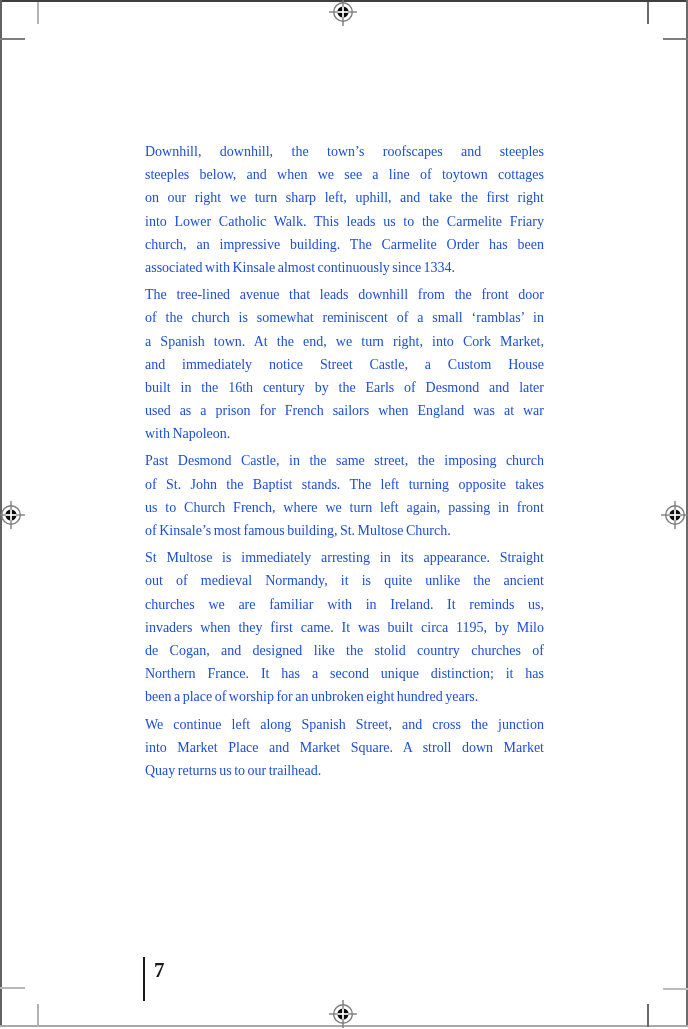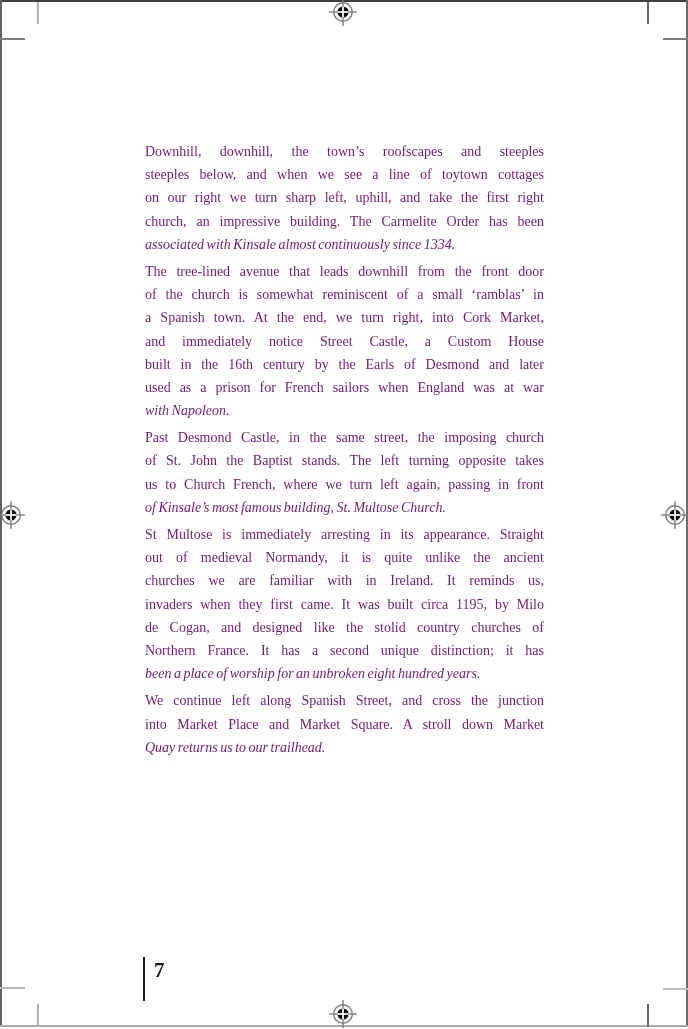--- a/index.html
+++ b/index.html
@@ -33,33 +33,33 @@
   .regmark { position: absolute; width: 30px; height: 30px; }
   .reg-top    { left: 328px; top: -3px; }
   .reg-left   { left: -4px;  top: 500px; }
   .reg-right  { left: 660px; top: 500px; }
   .reg-bottom { left: 328px; top: 999px; }
 
   
   .textblock {
     position: absolute;
     left: 145px; top: 140px; width: 399px;
-    color: #701a75;
+    color: #1d4ed8;
     font-size: 14px;
     line-height: 23.2px;
     word-spacing: -1px;
   }
   .para { margin: 0 0 4px 0; }
   .tl {
     text-align: justify;
     text-align-last: justify;
     height: 23.2px;
     overflow: hidden;
   }
-  .tl.last { text-align-last: left; font-style: italic; }
+  .tl.last { text-align-last: left; }
 
   
   .folio-bar {
     position: absolute;
     left: 143px; top: 957px;
     width: 2px; height: 44px;
     background: #1a1a1a;
   }
   .folio-number {
     position: absolute;
@@ -118,20 +118,21 @@
   <circle r="5.6" fill="#0d0d0d"></circle>
   <line x1="-5.6" y1="0" x2="5.6" y2="0" stroke="#ffffff" stroke-width="1.7"></line>
   <line x1="0" y1="-5.6" x2="0" y2="5.6" stroke="#ffffff" stroke-width="1.7"></line>
 </svg>
 
 <div class="textblock">
   <div class="para">
     <div class="tl">Downhill, downhill, the town’s roofscapes and steeples</div>
     <div class="tl">steeples below, and when we see a line of toytown cottages</div>
     <div class="tl">on our right we turn sharp left, uphill, and take the first right</div>
+    <div class="tl">into Lower Catholic Walk. This leads us to the Carmelite Friary</div>
     <div class="tl">church, an impressive building. The Carmelite Order has been</div>
     <div class="tl last">associated with Kinsale almost continuously since 1334.</div>
   </div>
   <div class="para">
     <div class="tl">The tree-lined avenue that leads downhill from the front door</div>
     <div class="tl">of the church is somewhat reminiscent of a small ‘ramblas’ in</div>
     <div class="tl">a Spanish town. At the end, we turn right, into Cork Market,</div>
     <div class="tl">and immediately notice Street Castle, a Custom House</div>
     <div class="tl">built in the 16th century by the Earls of Desmond and later</div>
     <div class="tl">used as a prison for French sailors when England was at war</div>

